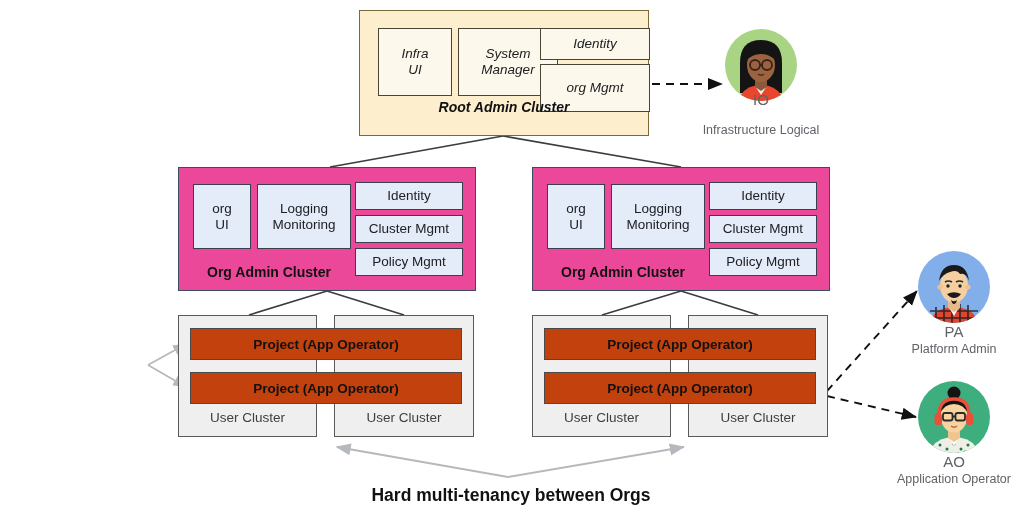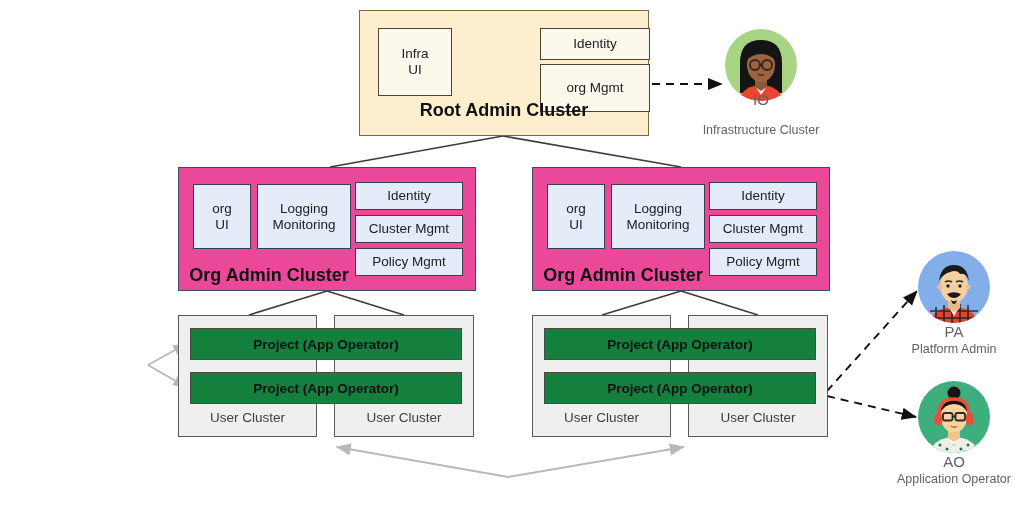--- a/index.html
+++ b/index.html
@@ -5,36 +5,36 @@
   html,body{margin:0;padding:0;background:#ffffff;}
   body{width:1022px;height:513px;overflow:hidden;
        font-family:"Liberation Sans",sans-serif;color:#202124;}
   #stage{position:relative;width:1022px;height:513px;}
 
   .abs{position:absolute;box-sizing:border-box;}
 
   
   .cluster{border:1.6px solid #4a4a4a;}
   .root-cluster{background:#FDEFCE;border-color:#8a7games;}
-  .root-cluster{border-color:#7a6a3a;}
+  .root-cluster{border-color:#7a6a3a;font-style:italic;}
   .org-cluster{background:#ec4899;border-color:#3c4a63;}
   .user-cluster{background:#EFEFEF;border-color:#5a5a5a;}
 
   
   .mod{border:1.6px solid #3b3b3b;display:flex;align-items:center;
        justify-content:center;text-align:center;line-height:1.15;
        font-size:13.5px;color:#202124;}
   .mod-root{background:#FDF8EC;border-color:#4a4436;}
   .mod-org{background:#E4EBF9;border-color:#3a3f4d;}
 
   .cluster-title{position:absolute;left:0;right:0;text-align:center;
-       font-weight:bold;font-size:18px;color:#111;line-height:1.25;}
+       font-weight:bold;font-size:14px;color:#111;line-height:1.25;}
 
   
-  .project{background:#15803d;border:1.7px solid #4a4a4a;
+  .project{background:#c2410c;border:1.7px solid #4a4a4a;
        display:flex;align-items:center;justify-content:center;
        font-weight:bold;font-size:13.5px;color:#111;z-index:5;}
 
   .uc-label{position:absolute;left:0;right:0;text-align:center;
        font-size:13.5px;color:#3c4043;}
 
   
   .side-note{font-weight:bold;font-size:17px;line-height:1.32;
        text-align:center;color:#111;}
   .bottom-note{font-weight:bold;font-size:17.5px;text-align:center;color:#111;}
@@ -91,20 +91,24 @@
     </g>
 
     <path d="M337,447 L508,477 L684,447" stroke="#b5b9bd" stroke-width="1.9" fill="none" marker-start="url(#arrowGrayStart)" marker-end="url(#arrowGray)"></path>
   </svg>
 
   <div class="abs cluster root-cluster" style="left:359px;top:10px;width:290px;height:126px;">
     <div class="abs mod mod-root" style="left:18px;top:17px;width:74px;height:68px;flex-direction:column;">
       <span>Infra</span>
       <span>UI</span>
     </div>
+    <div class="abs mod mod-root" style="left:98px;top:17px;width:100px;height:68px;flex-direction:column;">
+      <span>System</span>
+      <span>Manager</span>
+    </div>
     <div class="abs mod mod-root" style="left:180px;top:17px;width:110px;height:32px;">
       <span>Identity</span>
     </div>
     <div class="abs mod mod-root" style="left:180px;top:53px;width:110px;height:48px;">
       <span>org Mgmt</span>
     </div>
     <div class="cluster-title" style="top:88px;">
       <div>Root Admin Cluster</div>
     </div>
   </div>
@@ -173,20 +177,21 @@
   </div>
 
   <div class="abs project" style="left:544px;top:328px;width:272px;height:32px;">
     <span>Project (App Operator)</span>
   </div>
   <div class="abs project" style="left:544px;top:372px;width:272px;height:32px;">
     <span>Project  (App Operator)</span>
   </div>
 
 
+  <div class="abs bottom-note" style="left:261px;top:485px;width:500px;">Hard multi-tenancy between Orgs</div>
 
   <div class="abs" style="left:691px;top:29px;width:140px;height:115px;">
     <svg class="av" style="left:34px;top:0;" width="72" height="72" viewBox="0 0 72 72">
       <circle cx="36" cy="36" r="36" fill="#A8D484"></circle>
       <clipPath id="ioClip">
           <circle cx="36" cy="36" r="36"></circle>
         </clipPath>
       <g clip-path="url(#ioClip)">
 
         <path d="M15,34 q0,-23 21,-23 q21,0 21,23 l0,30 -42,0 z" fill="#141414"></path>
@@ -203,21 +208,21 @@
         <g fill="none" stroke="#3A2418" stroke-width="1.9">
           <circle cx="30" cy="36" r="5"></circle>
           <circle cx="42" cy="36" r="5"></circle>
           <path d="M35,36 l2,0"></path>
         </g>
 
         <path d="M33,45 q3,2.4 6,0" stroke="#4A2A18" stroke-width="1.5" fill="none"></path>
       </g>
     </svg>
     <div class="persona-initials" style="position:absolute;top:62px;left:0;width:140px;">IO</div>
-    <div class="persona-role" style="position:absolute;top:94px;left:0;width:140px;">Infrastructure Cluster</div>
+    <div class="persona-role" style="position:absolute;top:94px;left:0;width:140px;">Infrastructure Logical</div>
   </div>
 
   <div class="abs" style="left:884px;top:251px;width:140px;height:112px;">
     <svg class="av" style="left:34px;top:0;" width="72" height="72" viewBox="0 0 72 72">
       <circle cx="36" cy="36" r="36" fill="#82AEEA"></circle>
       <clipPath id="paClip">
           <circle cx="36" cy="36" r="36"></circle>
         </clipPath>
       <g clip-path="url(#paClip)">
 

